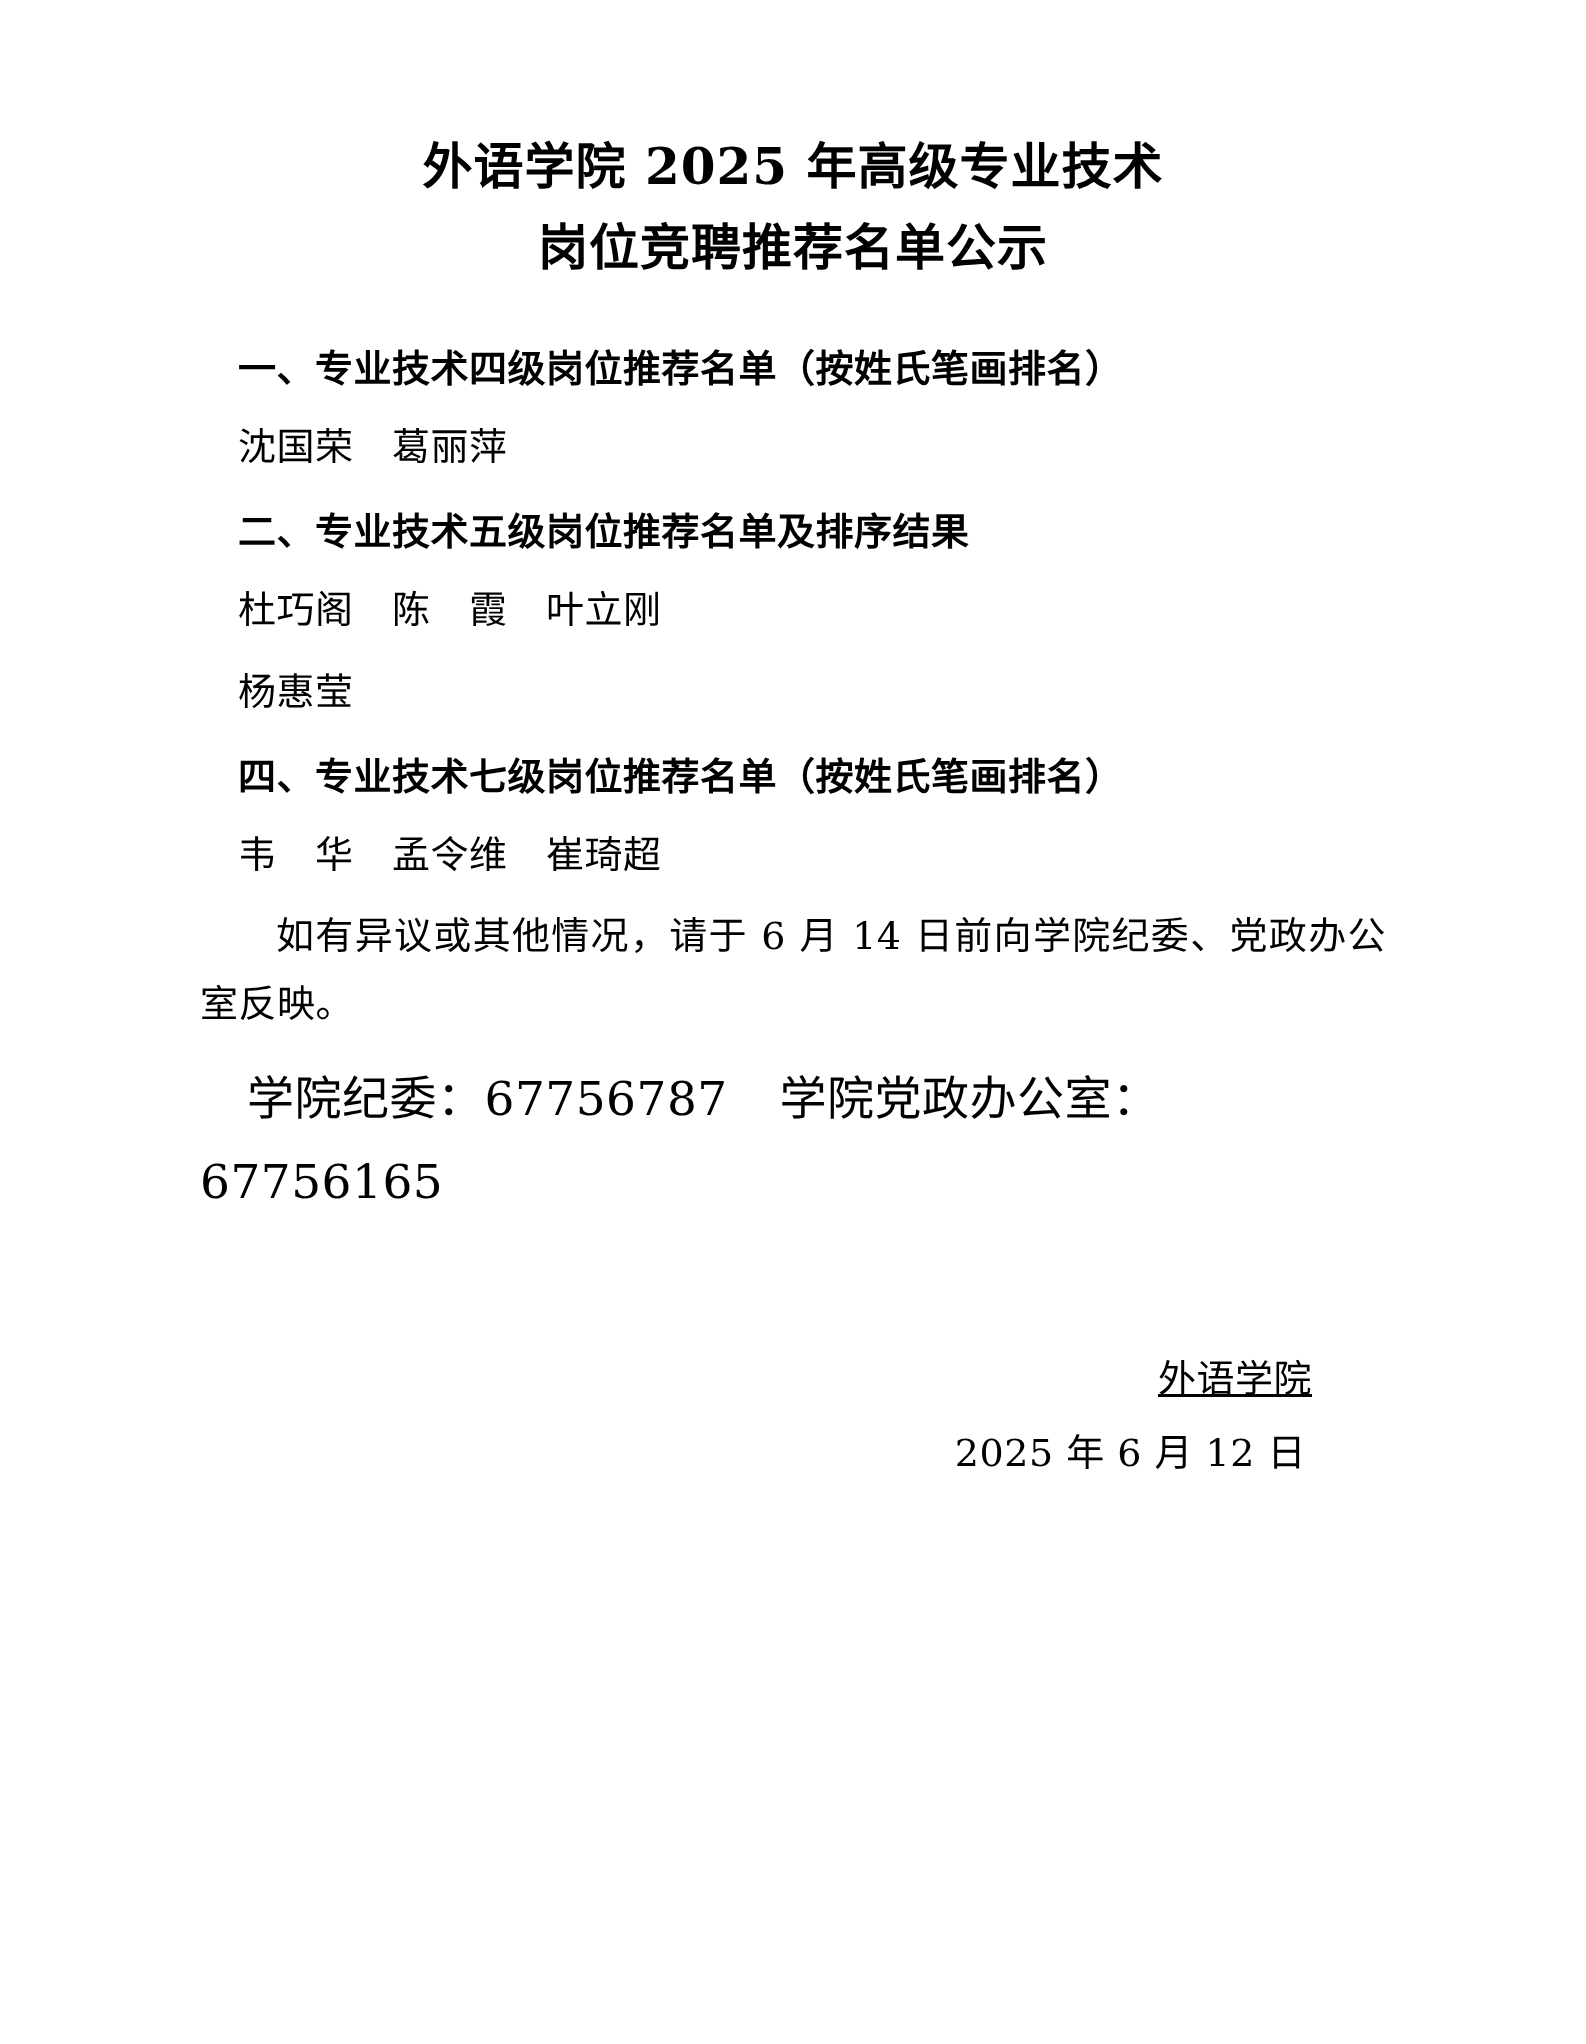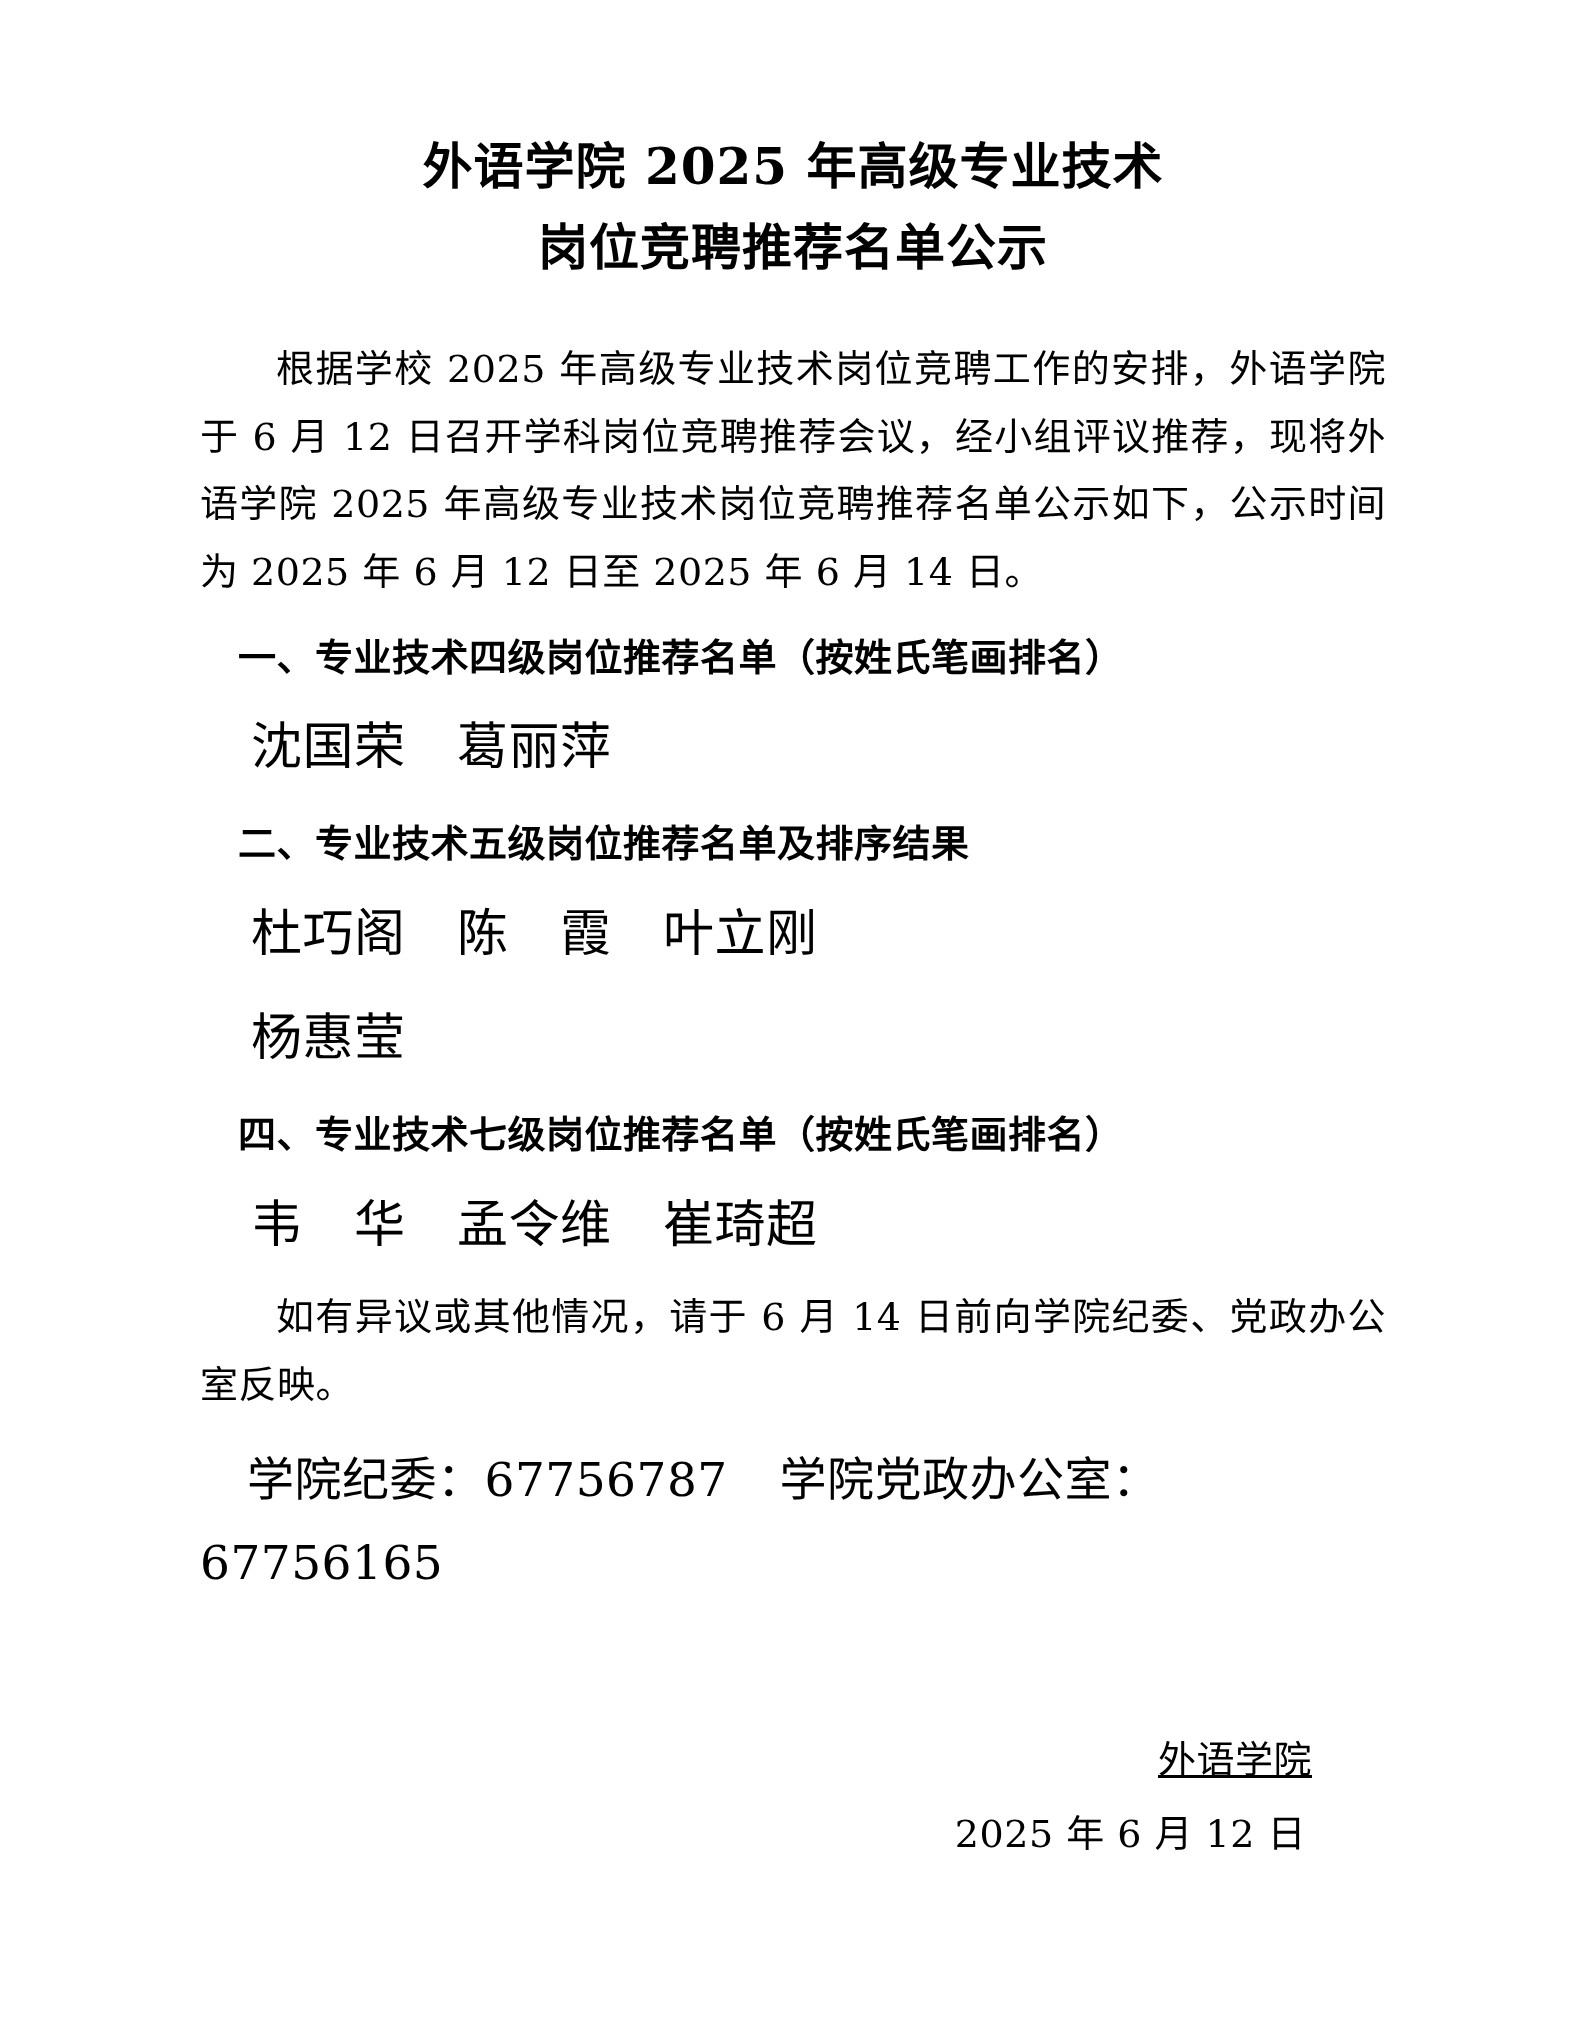--- a/index.html
+++ b/index.html
@@ -49,21 +49,21 @@
     margin: 18px 0 0 0;
     font-size: 38px;
     font-weight: bold;
     line-height: 1.78;
     text-indent: 1em;
     letter-spacing: 0.5px;
     font-family: "DejaVu Sans", "Liberation Sans", sans-serif;
   }
   .name-line {
     margin: 10px 0 14px 0;
-    font-size: 51px;
+    font-size: 38px;
     line-height: 1.78;
     text-indent: 1em;
     letter-spacing: 0.5px;
   }
   .contact-line {
     margin: 18px 0 0 0;
     font-size: 47px;
     line-height: 1.78;
     text-indent: 1em;
     letter-spacing: 0.5px;
@@ -94,21 +94,20 @@
 
 <div class="page">
 
   <h1 class="doc-title">
     <span class="line">外语学院 2025 年高级专业技术</span>
     <span class="line">岗位竞聘推荐名单公示</span>
   </h1>
 
   <div class="body-block">
 
-    <p class="para">根据学校 2025 年高级专业技术岗位竞聘工作的安排，外语学院于 6 月 12 日召开学科岗位竞聘推荐会议，经小组评议推荐，现将外语学院 2025 年高级专业技术岗位竞聘推荐名单公示如下，公示时间为 2025 年 6 月 12 日至 2025 年 6 月 14 日。</p>
 
     <p class="section-heading">一、专业技术四级岗位推荐名单（按姓氏笔画排名）</p>
     <p class="name-line">沈国荣　葛丽萍</p>
 
     <p class="section-heading">二、专业技术五级岗位推荐名单及排序结果</p>
     <p class="name-line">杜巧阁　陈　霞　叶立刚</p>
 
     <p class="name-line">杨惠莹</p>
 
     <p class="section-heading">四、专业技术七级岗位推荐名单（按姓氏笔画排名）</p>

